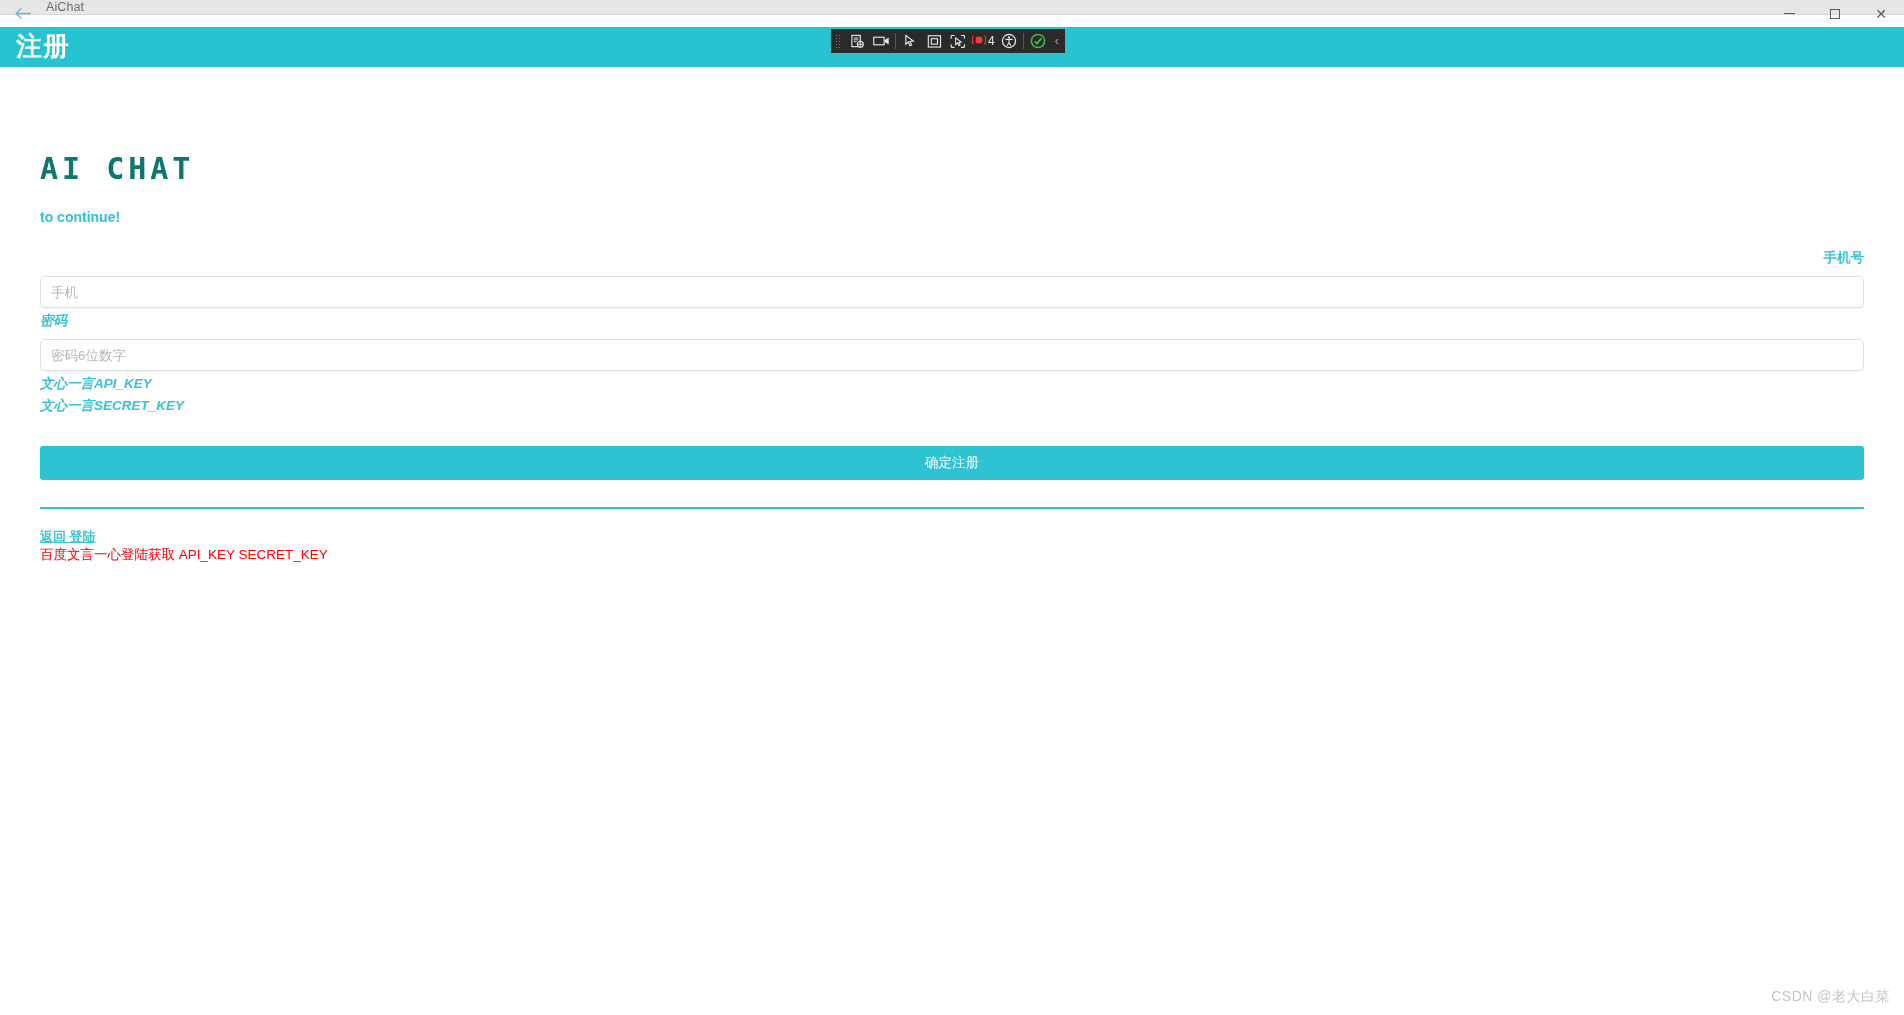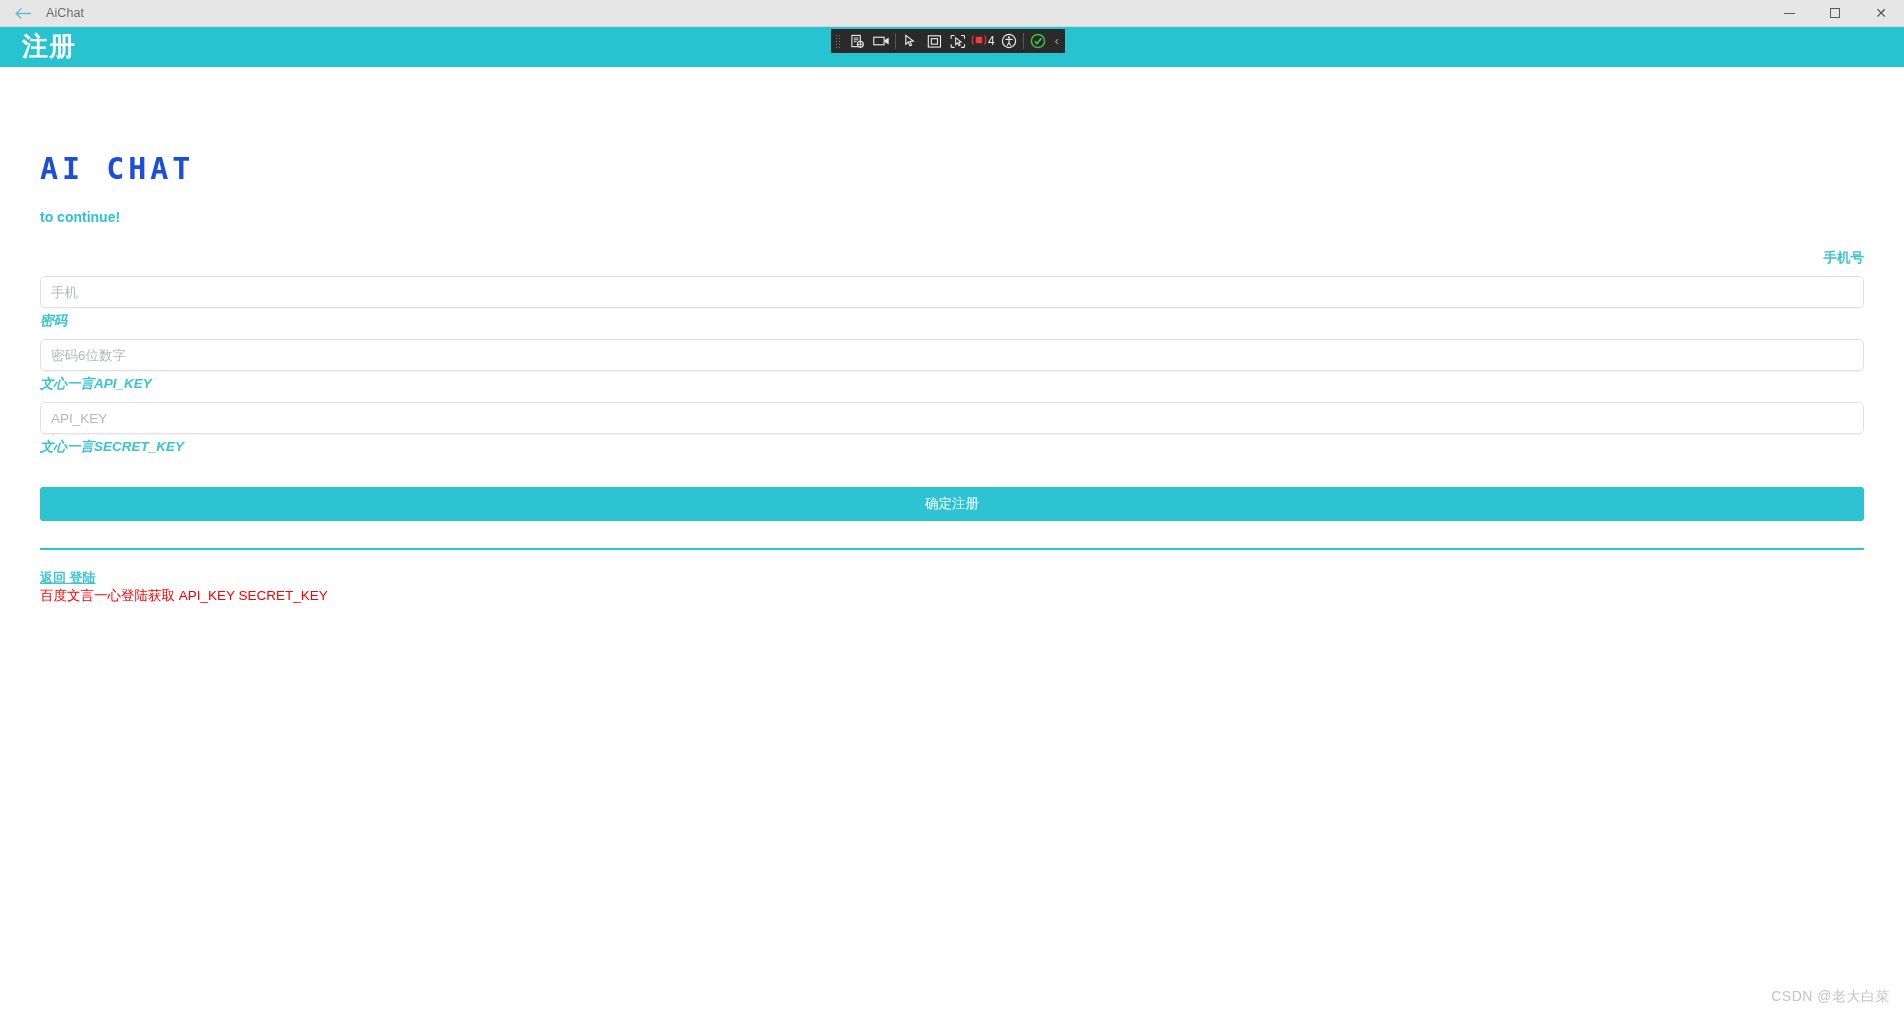--- a/index.html
+++ b/index.html
@@ -9,25 +9,24 @@
     height: 1015px;
     overflow: hidden;
     background: #ffffff;
     font-family: "Liberation Sans", sans-serif;
   }
 
   
   .titlebar {
     position: absolute;
     top: 0; left: 0;
-    width: 1904px; height: 27px;
+    width: 1904px; height: 15px;
     background: #e6e6e6;
     border-bottom: 1px solid #d6d6d6;
     display: flex;
-    align-items: center;
   }
   .back-arrow {
     width: 46px; height: 27px;
     display: flex; align-items: center; justify-content: center;
     color: #5bb7d4;
   }
   .back-arrow svg { display: block; }
   .win-title {
     font-size: 12.5px;
     color: #6d6d6d;
@@ -57,21 +56,21 @@
 
   
   .app-header {
     position: absolute;
     top: 27px; left: 0;
     width: 1904px; height: 40px;
     background: #28c3d1;
   }
   .app-header-title {
     position: absolute;
-    left: 22px; top: 2px;
+    left: 16px; top: 2px;
     font-size: 26px;
     font-weight: bold;
     color: #ffffff;
     letter-spacing: 1px;
     font-family: "DejaVu Sans", sans-serif;
   }
 
   
   .capture-toolbar {
     position: absolute;
@@ -133,21 +132,21 @@
   .form-wrap {
     position: absolute;
     left: 40px;
     top: 85px;
     width: 1824px;
   }
   .brand {
     font-family: "DejaVu Sans Mono", monospace;
     font-size: 30px;
     font-weight: bold;
-    color: #1d4ed8;
+    color: #0f766e;
     letter-spacing: 4px;
     line-height: 34px;
   }
   .subtitle {
     margin-top: 22px;
     font-size: 14px;
     font-weight: bold;
     color: #2fc2d4;
     line-height: 18px;
   }
@@ -341,21 +340,20 @@
     <div class="brand">AI CHAT</div>
     <div class="subtitle">to continue!</div>
 
     <div class="field-label fl-phone">手机号</div>
     <input class="text-input" type="text" placeholder="手机" style="">
 
     <div class="field-label fl-pwd">密码</div>
     <input class="text-input" type="text" placeholder="密码6位数字" style="">
 
     <div class="field-label fl-api">文心一言API_KEY</div>
-    <input class="text-input" type="text" placeholder="API_KEY" style="">
 
     <div class="field-label fl-secret">文心一言SECRET_KEY</div>
 
     <button class="submit-btn">确定注册</button>
 
     <div class="divider"></div>
 
     <a class="back-login">返回 登陆</a>
 
     <a class="baidu-link">百度文言一心登陆获取 API_KEY SECRET_KEY</a>

